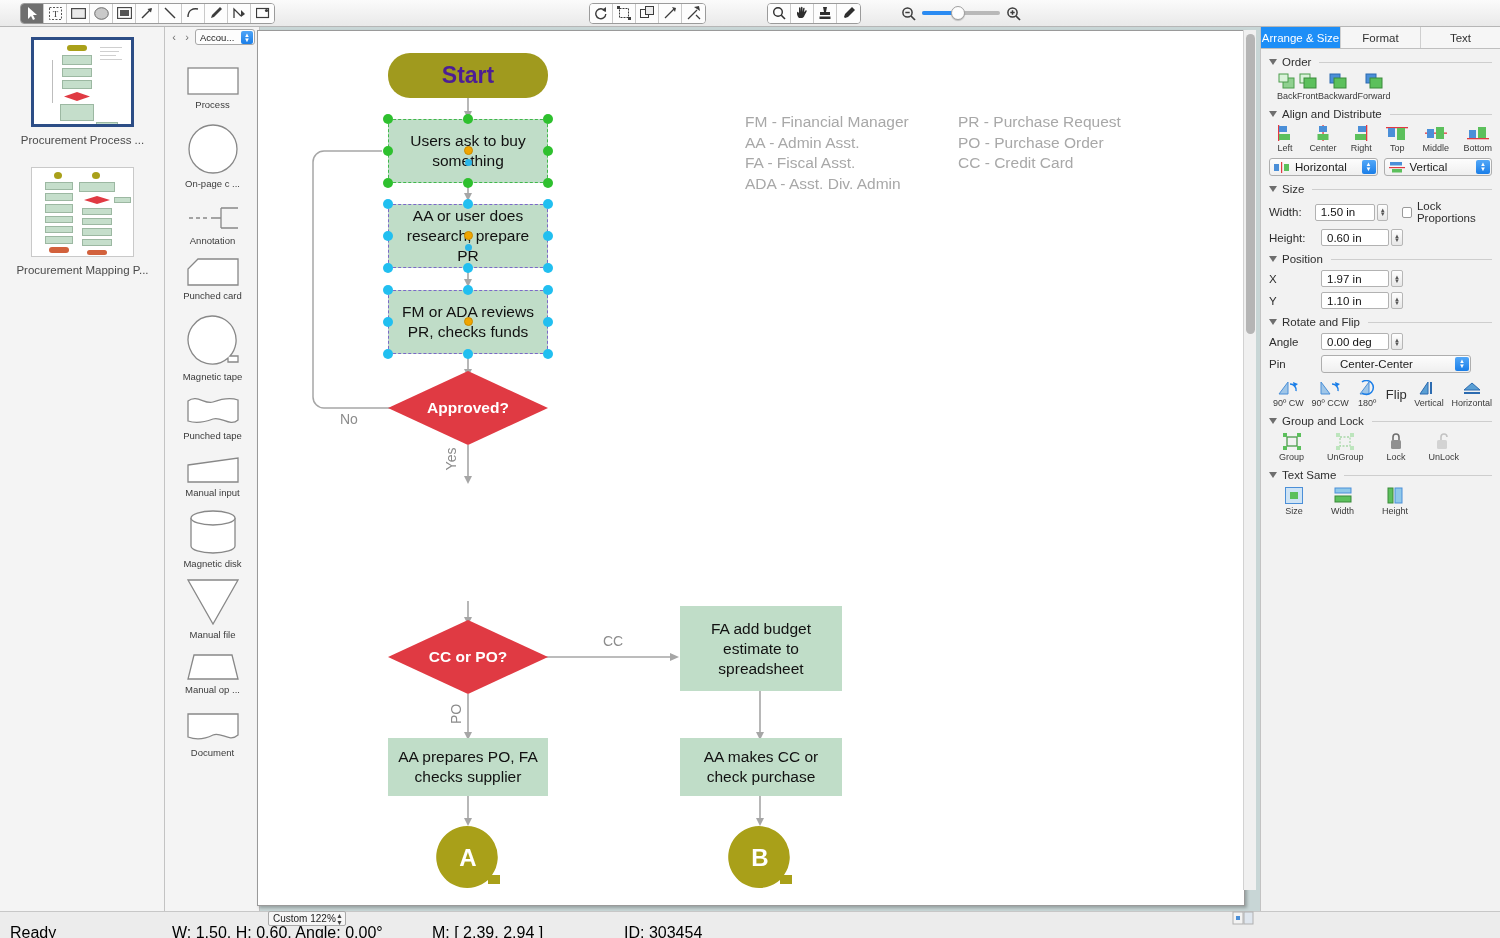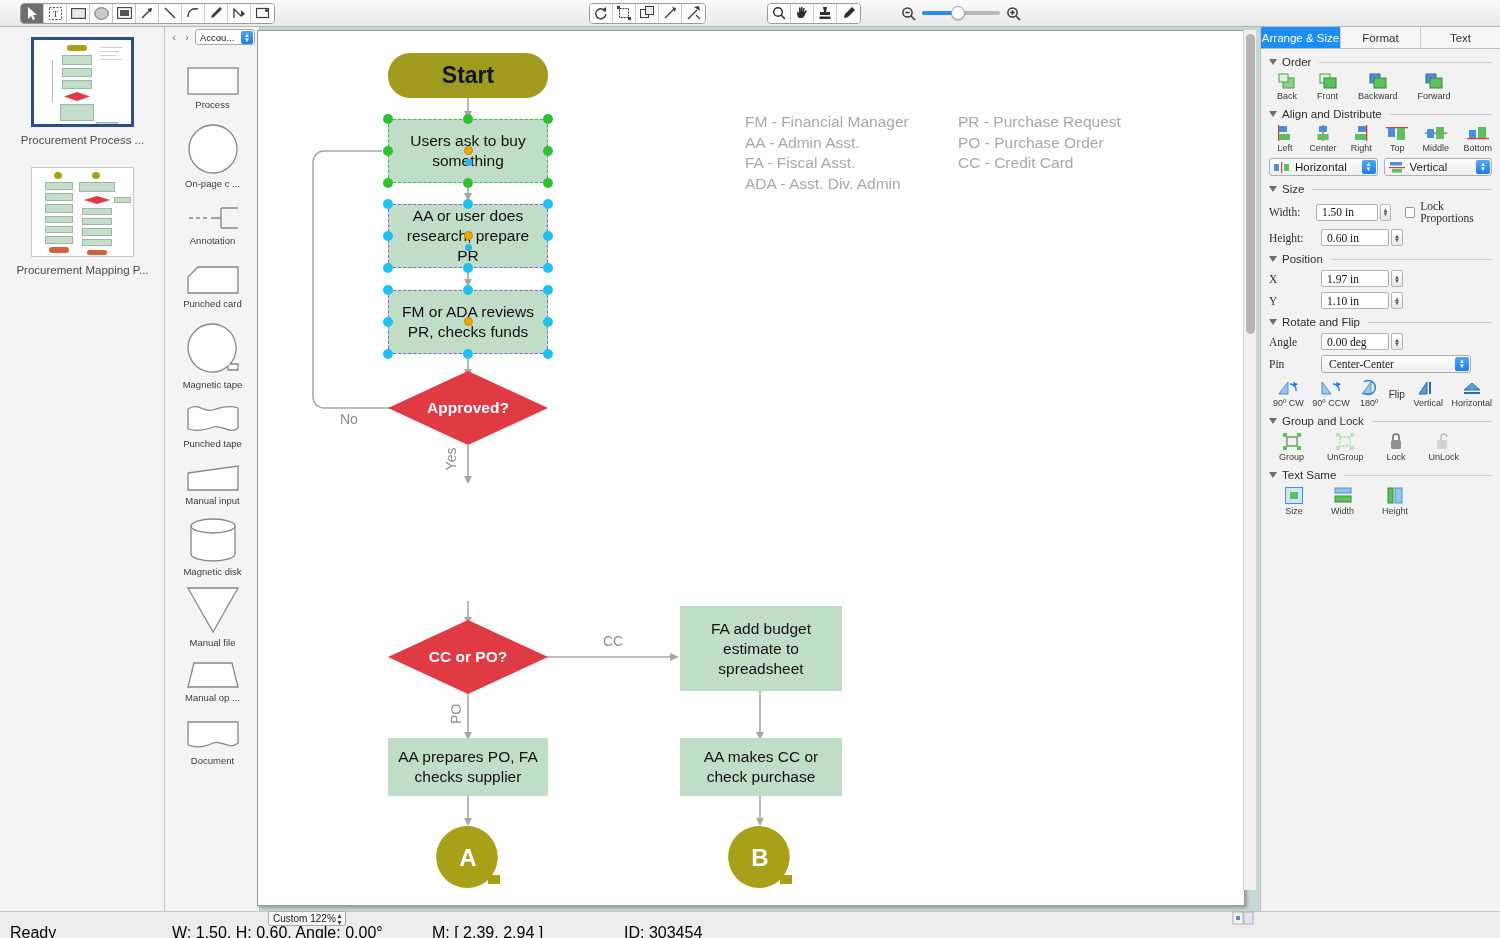--- a/index.html
+++ b/index.html
@@ -93,21 +93,21 @@
   #v-thumb { position:absolute; left:2px; top:4px; width:9px; height:300px; border-radius:5px; background:#b5b5b5; }
 
   
   .node { position:absolute; }
   .proc {
     background:#c0ddc8; color:#111; font-size:15.5px; line-height:20px;
     display:flex; align-items:center; justify-content:center; text-align:center;
     padding:2px 6px;
   }
   .term {
-    background:#a09a1e; color:#0f172a; font-size:23px; font-weight:bold;
+    background:#a09a1e; color:#4c1d95; font-size:23px; font-weight:bold;
     display:flex; align-items:center; justify-content:center; border-radius:22px;
   }
   .diamond-wrap { position:absolute;text-decoration:underline; }
   .diamond-wrap svg { display:block; }
   .diamond-label {
     position:absolute; inset:0; display:flex; align-items:center; justify-content:center;
     color:#fff; font-size:15.5px; font-weight:bold;
   }
   .magtape { position:absolute; }
   .magtape .mt-letter { position:absolute; inset:0; display:flex; align-items:center;
@@ -143,21 +143,21 @@
   .sec { padding:0 8px; }
   .sec-head { display:flex; align-items:center; gap:5px; margin-top:7px; }
   .tri { width:0; height:0; border-left:4.5px solid transparent; border-right:4.5px solid transparent;
          border-top:6px solid #6e6e6e; }
   .sec-title { font-size:11.5px; color:#2e2e2e; white-space:nowrap; }
   .sec-rule { flex:1; height:1px; background:#cecece; margin-left:3px; }
   .iconrow { display:flex; margin-top:5px; }
   .iconcell { display:flex; flex-direction:column; align-items:center; }
   .iconcell .lbl { font-size:9px; color:#3a3a3a; margin-top:2px; white-space:nowrap; }
 
-  .fieldrow { display:flex; align-items:center; margin-top:5px;font-family:Liberation Serif, serif; }
+  .fieldrow { display:flex; align-items:center; margin-top:5px; }
   .fieldlabel { font-size:11.5px; color:#2e2e2e; width:52px; }
   .txtinput { width:68px; height:17px; background:#fff; border:1px solid #b2b2b2; border-radius:2px;
               font-size:11.5px; color:#111; padding-left:5px; display:flex; align-items:center; }
   .spin { width:12px; height:17px; margin-left:2px; border:1px solid #b6b6b6; border-radius:2px;
           background:linear-gradient(#fefefe,#e7e7e7); display:flex; flex-direction:column;
           align-items:center; justify-content:center; line-height:4px; font-size:6px; color:#555; }
   .checkrow { display:flex; align-items:center; gap:5px; margin-left:14px; }
   .chkbox { width:11px; height:11px; border:1px solid #9a9a9a; border-radius:2px; background:#fff; }
   .selectbox { height:18px; background:linear-gradient(#fdfdfd,#efefef); border:1px solid #aeaeae;
                border-radius:3px; display:flex; align-items:center; gap:5px; padding-left:4px;
@@ -414,21 +414,21 @@
     <div class="shape-item" style="margin-top:16px">
       <div class="shape-art">
         <svg width="52" height="26">
             <path d="M2 13 H20" stroke="#888" stroke-width="1.3" stroke-dasharray="4 3"></path>
             <path d="M24 13 H34 M34 3 V23 M34 3 H51 M34 23 H51" stroke="#888" stroke-width="1.3" fill="none"></path>
           </svg>
       </div>
       <div class="shape-label">Annotation</div>
     </div>
 
-    <div class="shape-item" style="margin-top:20px">
+    <div class="shape-item" style="margin-top:12px">
       <div class="shape-art">
         <svg width="52" height="28">
             <path d="M11 1 L51 1 L51 27 L1 27 L1 11 Z" fill="#fff" stroke="#888" stroke-width="1.3"></path>
           </svg>
       </div>
       <div class="shape-label">Punched card</div>
     </div>
 
     <div class="shape-item" style="margin-top:14px">
       <div class="shape-art">
@@ -654,21 +654,21 @@
       <div class="insp-tab">Format</div>
       <div class="insp-tab">Text</div>
     </div>
 
     <div class="sec">
       <div class="sec-head">
         <span class="tri"></span>
         <span class="sec-title">Order</span>
         <span class="sec-rule"></span>
       </div>
-      <div class="iconrow" style="padding-left:8px; gap:20px">
+      <div class="iconrow" style="padding-left:8px; ">
         <div class="iconcell">
           <svg width="18" height="16" viewBox="0 0 18 16">
               <rect x="5" y="5" width="11" height="10" fill="#8fd08f" stroke="#4b9c4b"></rect>
               <rect x="1" y="1" width="9" height="8" fill="#d9f2d9" stroke="#4b9c4b"></rect>
             </svg>
           <span class="lbl">Back</span>
         </div>
         <div class="iconcell">
           <svg width="18" height="16" viewBox="0 0 18 16">
               <rect x="1" y="1" width="10" height="9" fill="#d9f2d9" stroke="#4b9c4b"></rect>
@@ -838,21 +838,21 @@
       <div class="fieldrow">
         <span class="fieldlabel">Angle</span>
         <div class="txtinput">0.00 deg</div>
         <div class="spin">
             <span>▲</span>
             <span>▼</span>
           </div>
       </div>
       <div class="fieldrow">
         <span class="fieldlabel">Pin</span>
-        <div class="selectbox" style="width:150px; padding-left:7px;">
+        <div class="selectbox" style="width:150px; padding-left:18px;">
           <span>Center-Center</span>
           <span class="bluestep">
               <span>▲</span>
               <span>▼</span>
             </span>
         </div>
       </div>
       <div class="iconrow" style="padding-left:4px; justify-content:space-between; margin-top:7px">
         <div class="iconcell">
           <svg width="22" height="16" viewBox="0 0 22 16">
@@ -871,21 +871,21 @@
           <span class="lbl">90º CCW</span>
         </div>
         <div class="iconcell">
           <svg width="22" height="16" viewBox="0 0 22 16">
               <path d="M4 14 L13 2 L13 14 Z" fill="#9fc6e8" stroke="#4b8fd8"></path>
               <path d="M6 2 A7 7 0 1 1 6 13" stroke="#1a7ee8" stroke-width="1.5" fill="none"></path>
             </svg>
           <span class="lbl">180º</span>
         </div>
         <div class="iconcell" style="justify-content:center;">
-          <span style="font-size:10px;color:#2e2e2e;margin-top:1px">Flip</span>
+          <span style="font-size:13px;color:#2e2e2e;margin-top:1px">Flip</span>
         </div>
         <div class="iconcell">
           <svg width="22" height="16" viewBox="0 0 22 16">
               <path d="M10 2 L10 14 L2 14 Z" fill="#5a9fd4" stroke="#2c6bb0"></path>
               <rect x="12" y="2" width="2" height="12" fill="#2c6bb0"></rect>
             </svg>
           <span class="lbl">Vertical</span>
         </div>
         <div class="iconcell">
           <svg width="22" height="16" viewBox="0 0 22 16">

